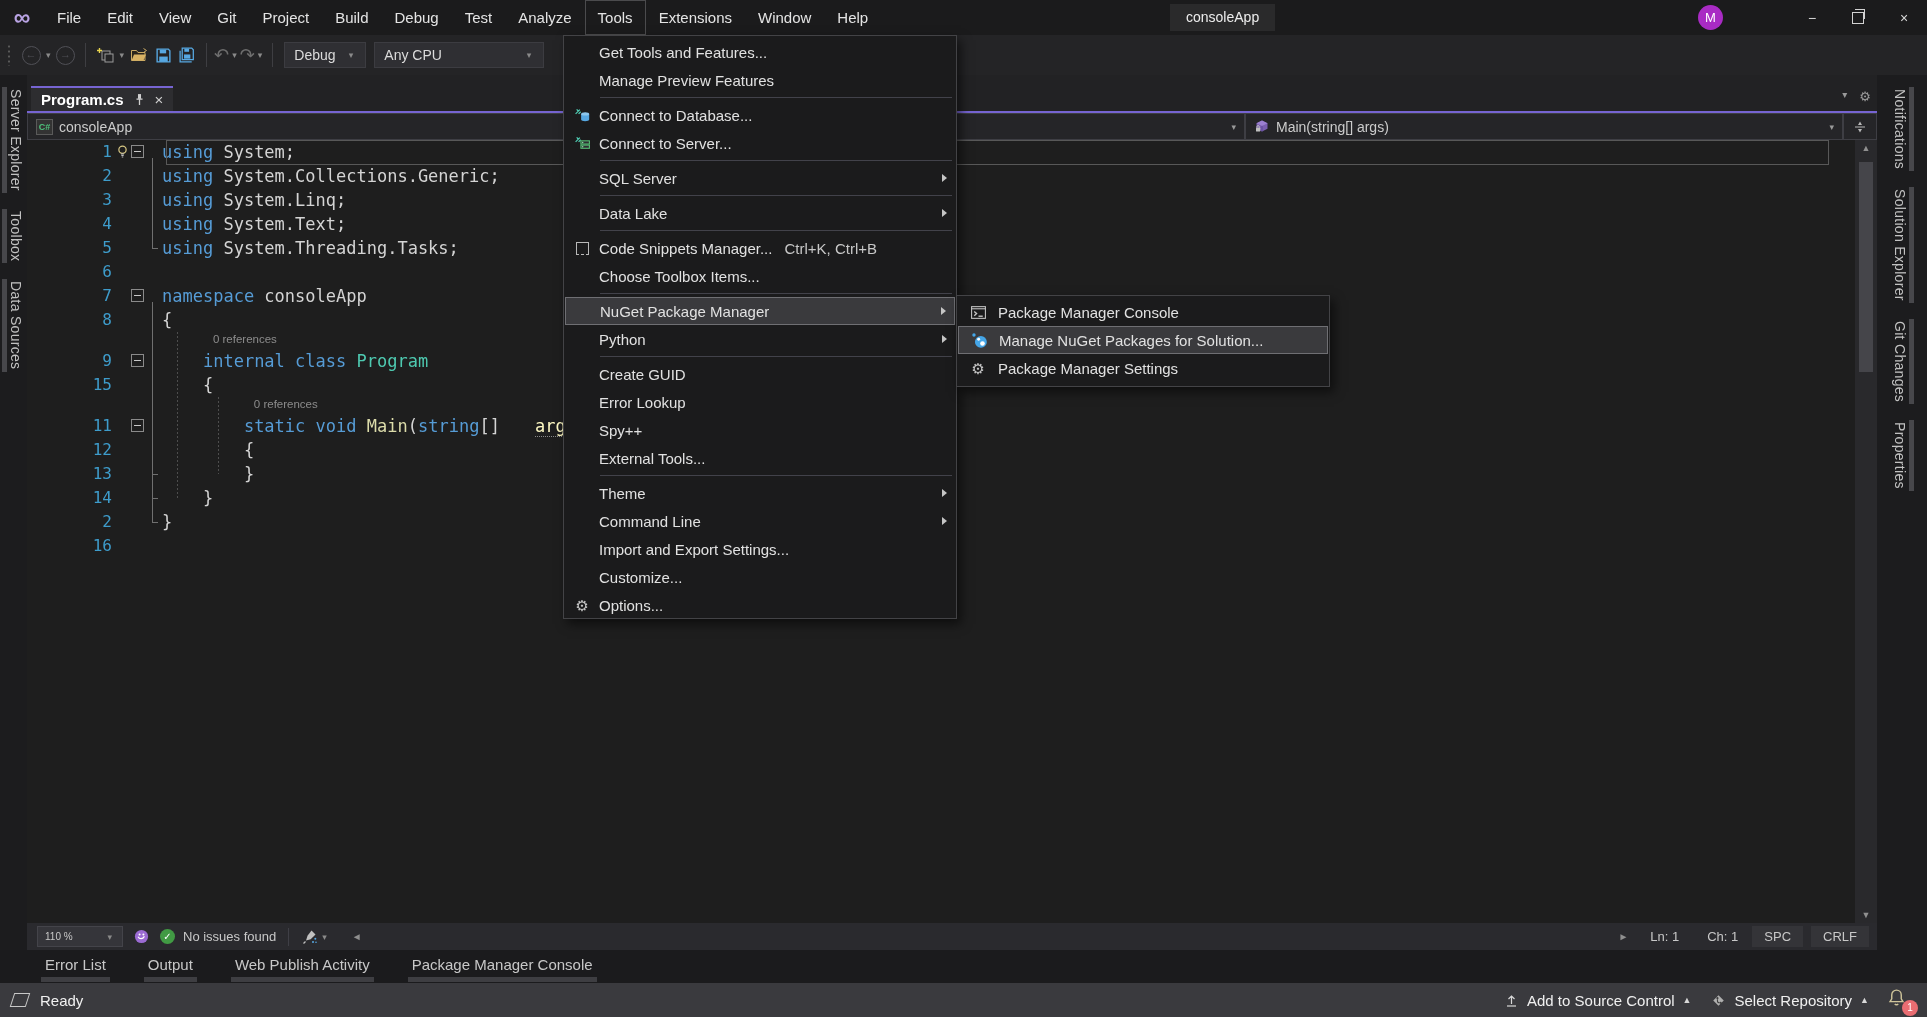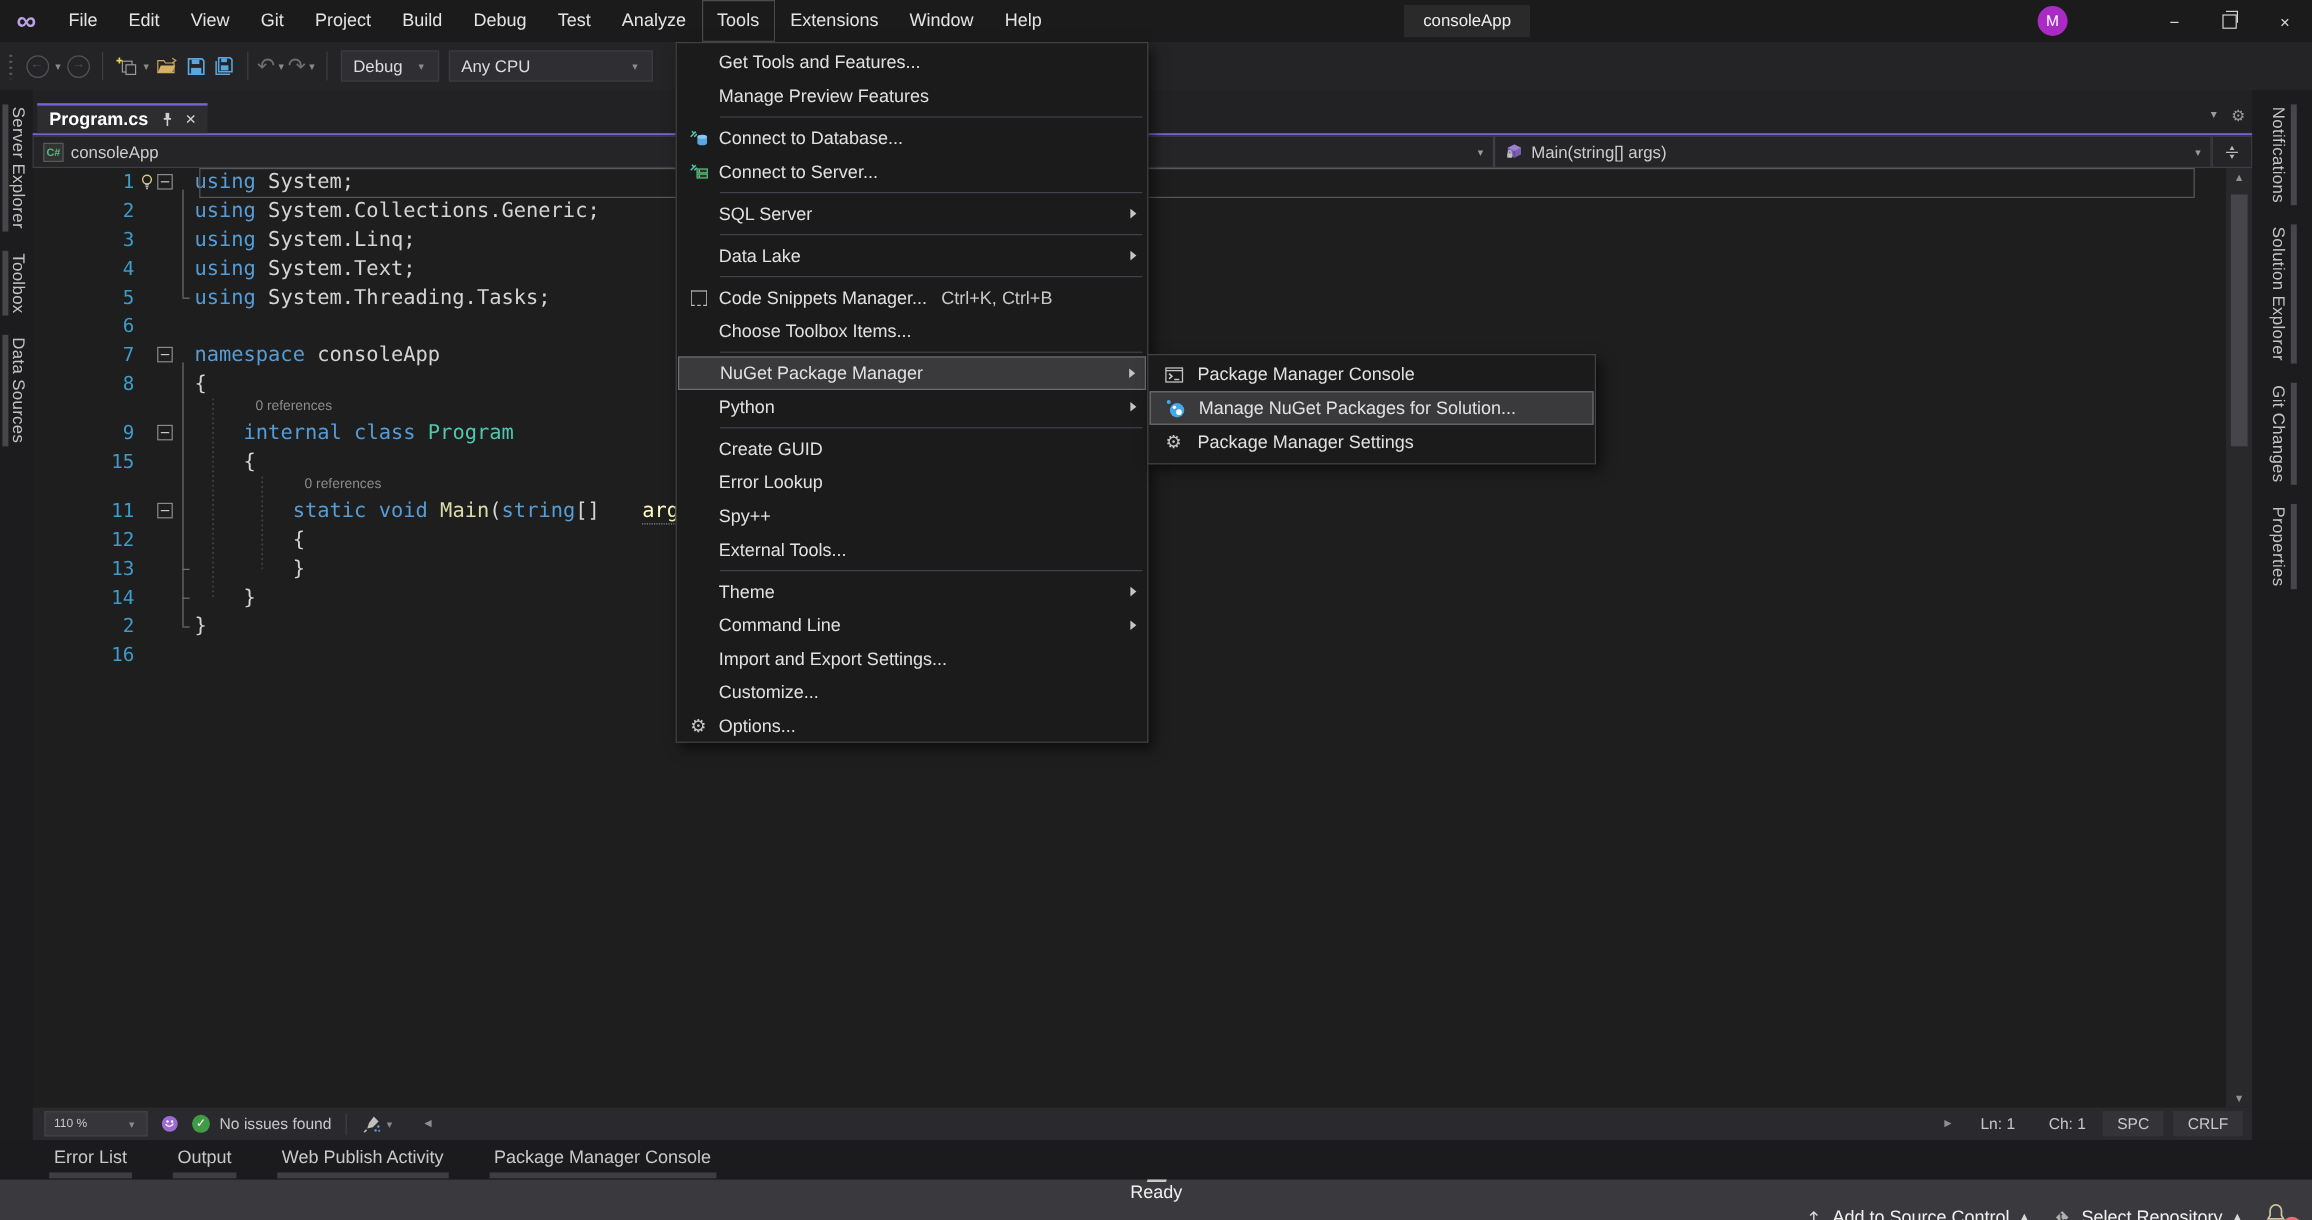--- a/index.html
+++ b/index.html
@@ -85,21 +85,21 @@
   .es-track{flex:1;height:100%;}
   .es-item{margin:0 14px;white-space:nowrap;}
   .es-box{background:#343438;padding:3px 12px;margin-right:8px;white-space:nowrap;}
   .escheck{display:flex;align-items:center;gap:8px;margin-left:10px;}
   .check-circ{width:15px;height:15px;border-radius:50%;background:#419A44;color:#fff;font-size:10px;line-height:15px;text-align:center;}
   
   .bottom-tabs{position:absolute;left:0;right:0;top:950px;height:33px;background:#1B1B1D;display:flex;align-items:flex-start;padding-left:37px;gap:26px;z-index:20;}
   .btab{position:relative;font-size:15px;color:#C8C8C8;padding:6px 8px 12px 8px;}
   .btab::after{content:"";position:absolute;left:4px;right:4px;bottom:3px;height:5px;background:#3E3E42;}
   
-  .statusbar{position:absolute;left:0;right:0;bottom:0;height:34px;background:#3A3A3E;display:flex;align-items:center;font-size:15px;color:#F0F0F0;z-index:20;flex-direction:column;}
+  .statusbar{position:absolute;left:0;right:0;bottom:0;height:34px;background:#3A3A3E;display:flex;align-items:center;font-size:15px;color:#F0F0F0;z-index:20;}
   .flagp{width:14px;height:12px;border:1.5px solid #C8C8C8;transform:skewX(-18deg);margin:0 12px 0 12px;}
   .sb-right{margin-left:auto;display:flex;align-items:center;gap:18px;margin-right:16px;}
   .sb-group{display:flex;align-items:center;gap:8px;}
   .caret-up{font-size:9px;color:#D8D8D8;}
   .bell-wrap{position:relative;width:24px;height:24px;}
   .badge{position:absolute;right:-7px;bottom:-4px;width:16px;height:16px;border-radius:50%;background:#E96D72;color:#fff;font-size:10px;text-align:center;line-height:16px;}
   
   .tools-menu{position:absolute;left:563px;top:35px;width:394px;height:584px;background:#1B1B1C;border:1px solid #434346;box-sizing:border-box;box-shadow:4px 5px 10px rgba(0,0,0,.55);z-index:60;padding:2px 0;}
   .mi{display:flex;align-items:center;height:28px;box-sizing:border-box;font-size:15px;color:#E1E1E1;padding-right:8px;margin:0 1px;}
   .mi-icon{width:34px;flex:none;display:flex;align-items:center;justify-content:center;}

